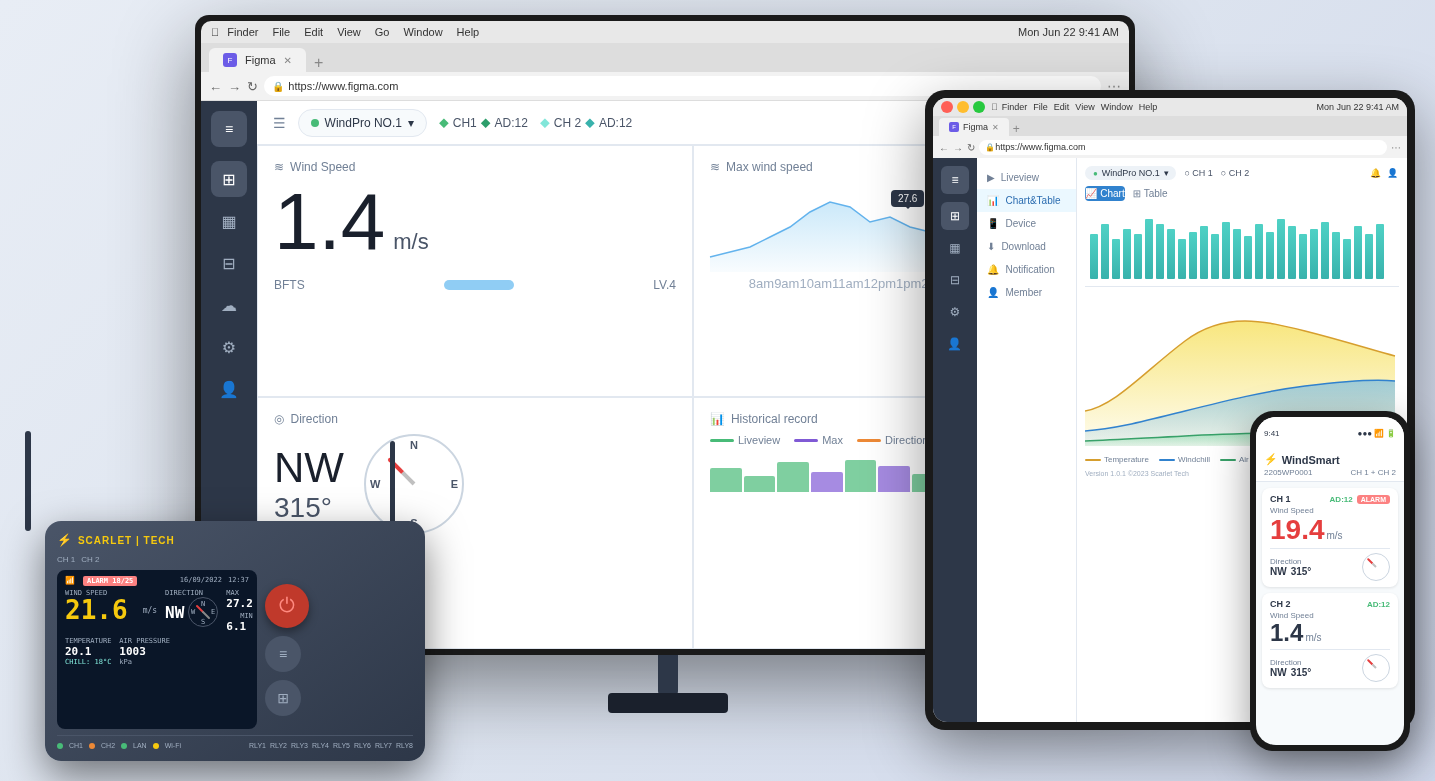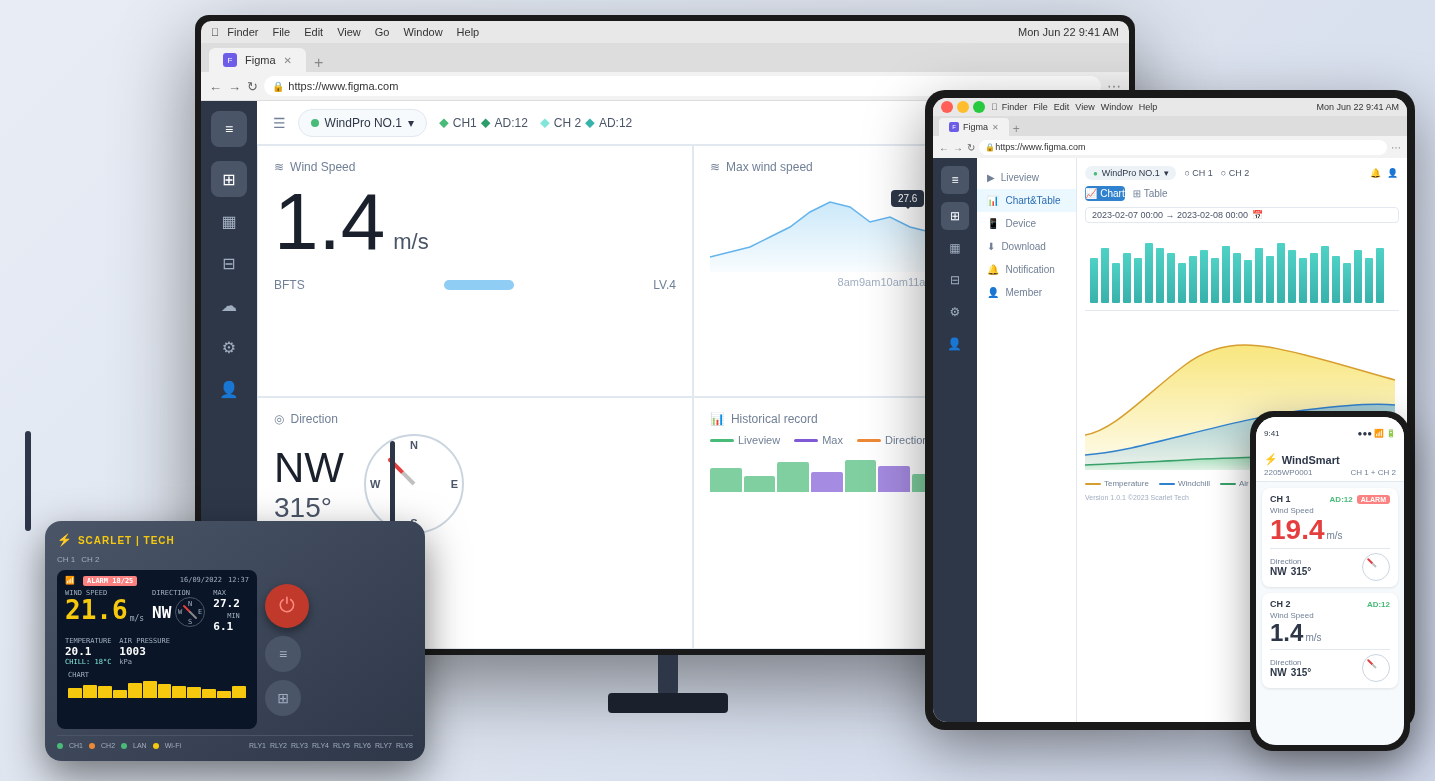--- a/index.html
+++ b/index.html
@@ -403,22 +403,22 @@
       position: absolute;
       bottom: -5px;
       left: 50%;
       transform: translateX(-50%);
       border: 3px solid transparent;
       border-top-color: #2d3748;
     }
 
     .time-labels {
       display: flex;
-      justify-content: flex-end;
-      font-size: 11px;
+      justify-content: center;
+      font-size: 13px;
       color: #a0aec0;
       margin-top: 4px;
     }
 
     
     .tablet-wrapper {
       position: absolute;
       right: 20px;
       top: 90px;
       width: 490px;
@@ -1349,24 +1349,20 @@
                 <span style="font-size:9px; color:#718096;">🔔</span>
                 <span style="font-size:9px; color:#718096;">👤</span>
               </div>
             </div>
 
             <div class="tablet-tabs">
               <div class="tablet-tab-btn active">📈 Chart</div>
               <div class="tablet-tab-btn">⊞ Table</div>
             </div>
 
-            <div class="date-range">
-              <span>2023-02-07 00:00 → 2023-02-08 00:00</span>
-              <span>📅</span>
-            </div>
 
             <div class="tablet-bar-chart">
               <svg width="100%" height="80">
                 <defs>
                   <linearGradient id="barGrad" x1="0" y1="0" x2="0" y2="1">
                     <stop offset="0%" stop-color="#4fd1c5"></stop>
                     <stop offset="100%" stop-color="#38b2ac"></stop>
                   </linearGradient>
                 </defs>
 
@@ -1571,21 +1567,21 @@
           <div style="display:flex; gap:6px;">
             <span>16/09/2022</span>
             <span>12:37</span>
           </div>
         </div>
 
         <div style="display:flex; gap:8px; margin-top:2px;">
 
           <div>
             <div class="device-label">WIND SPEED</div>
-            <div style="display:flex; align-items:flex-end; gap:2px;">
+            <div style="display:flex; align-items:center; gap:15px;">
               <span class="device-wind-big">21.6</span>
               <span class="device-wind-unit-small">m/s</span>
             </div>
           </div>
 
           <div>
             <div class="device-label">DIRECTION</div>
             <div class="device-direction-display">
               <span class="device-nw-text">NW</span>
               <div class="device-mini-compass">
@@ -1615,37 +1611,20 @@
             <div class="device-stat-val">20.1</div>
             <div style="font-size:7px; color:#81e6d9;">CHILL: 18°C</div>
           </div>
           <div>
             <div class="device-label">AIR PRESSURE</div>
             <div class="device-stat-val">1003</div>
             <div style="font-size:7px; color:#a0aec0;">kPa</div>
           </div>
         </div>
 
-        <div class="device-chart-area">
-          <div class="device-chart-label">CHART</div>
-          <div class="device-mini-bars">
-            <div class="device-mini-bar" style="height:60%;"></div>
-            <div class="device-mini-bar" style="height:80%;"></div>
-            <div class="device-mini-bar" style="height:70%;"></div>
-            <div class="device-mini-bar" style="height:50%;"></div>
-            <div class="device-mini-bar" style="height:90%;"></div>
-            <div class="device-mini-bar" style="height:100%;"></div>
-            <div class="device-mini-bar" style="height:85%;"></div>
-            <div class="device-mini-bar" style="height:75%;"></div>
-            <div class="device-mini-bar" style="height:65%;"></div>
-            <div class="device-mini-bar" style="height:55%;"></div>
-            <div class="device-mini-bar" style="height:45%;"></div>
-            <div class="device-mini-bar" style="height:70%;"></div>
-          </div>
-        </div>
       </div>
 
       <div class="device-buttons">
         <div class="device-power-btn">⏻</div>
         <div class="device-small-btn">≡</div>
         <div class="device-small-btn">⊞</div>
       </div>
 
     </div>
 

